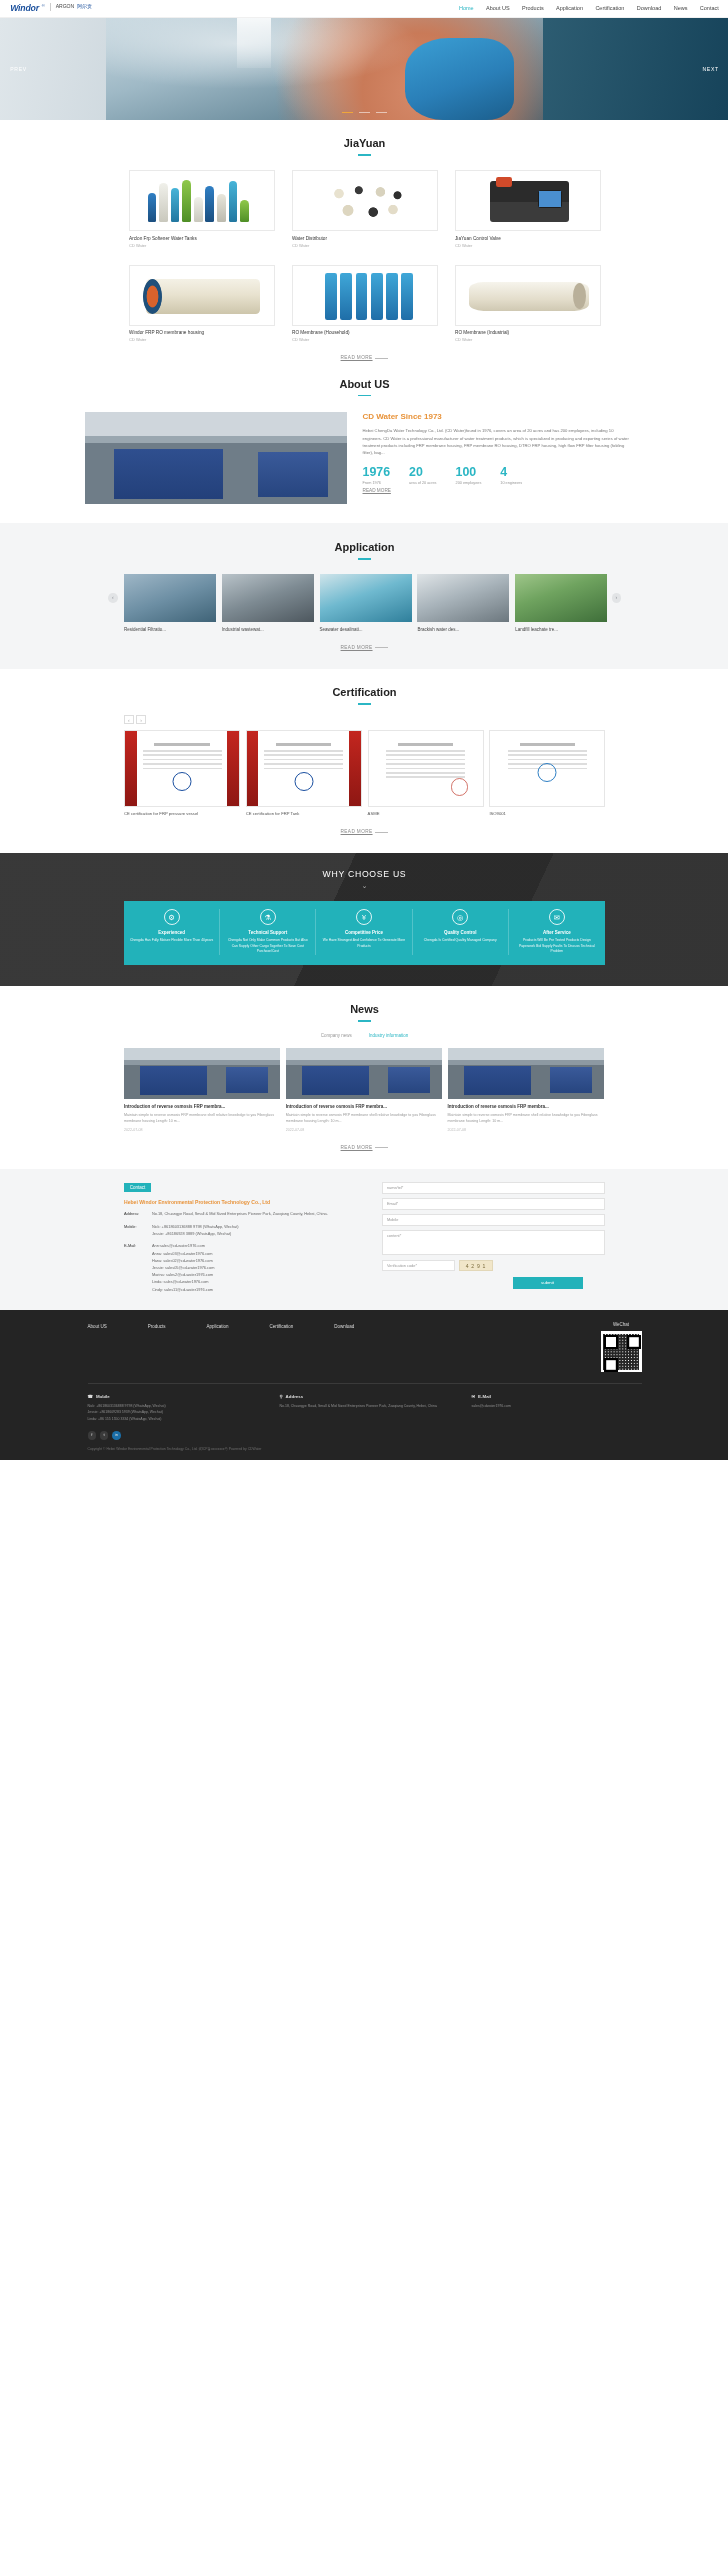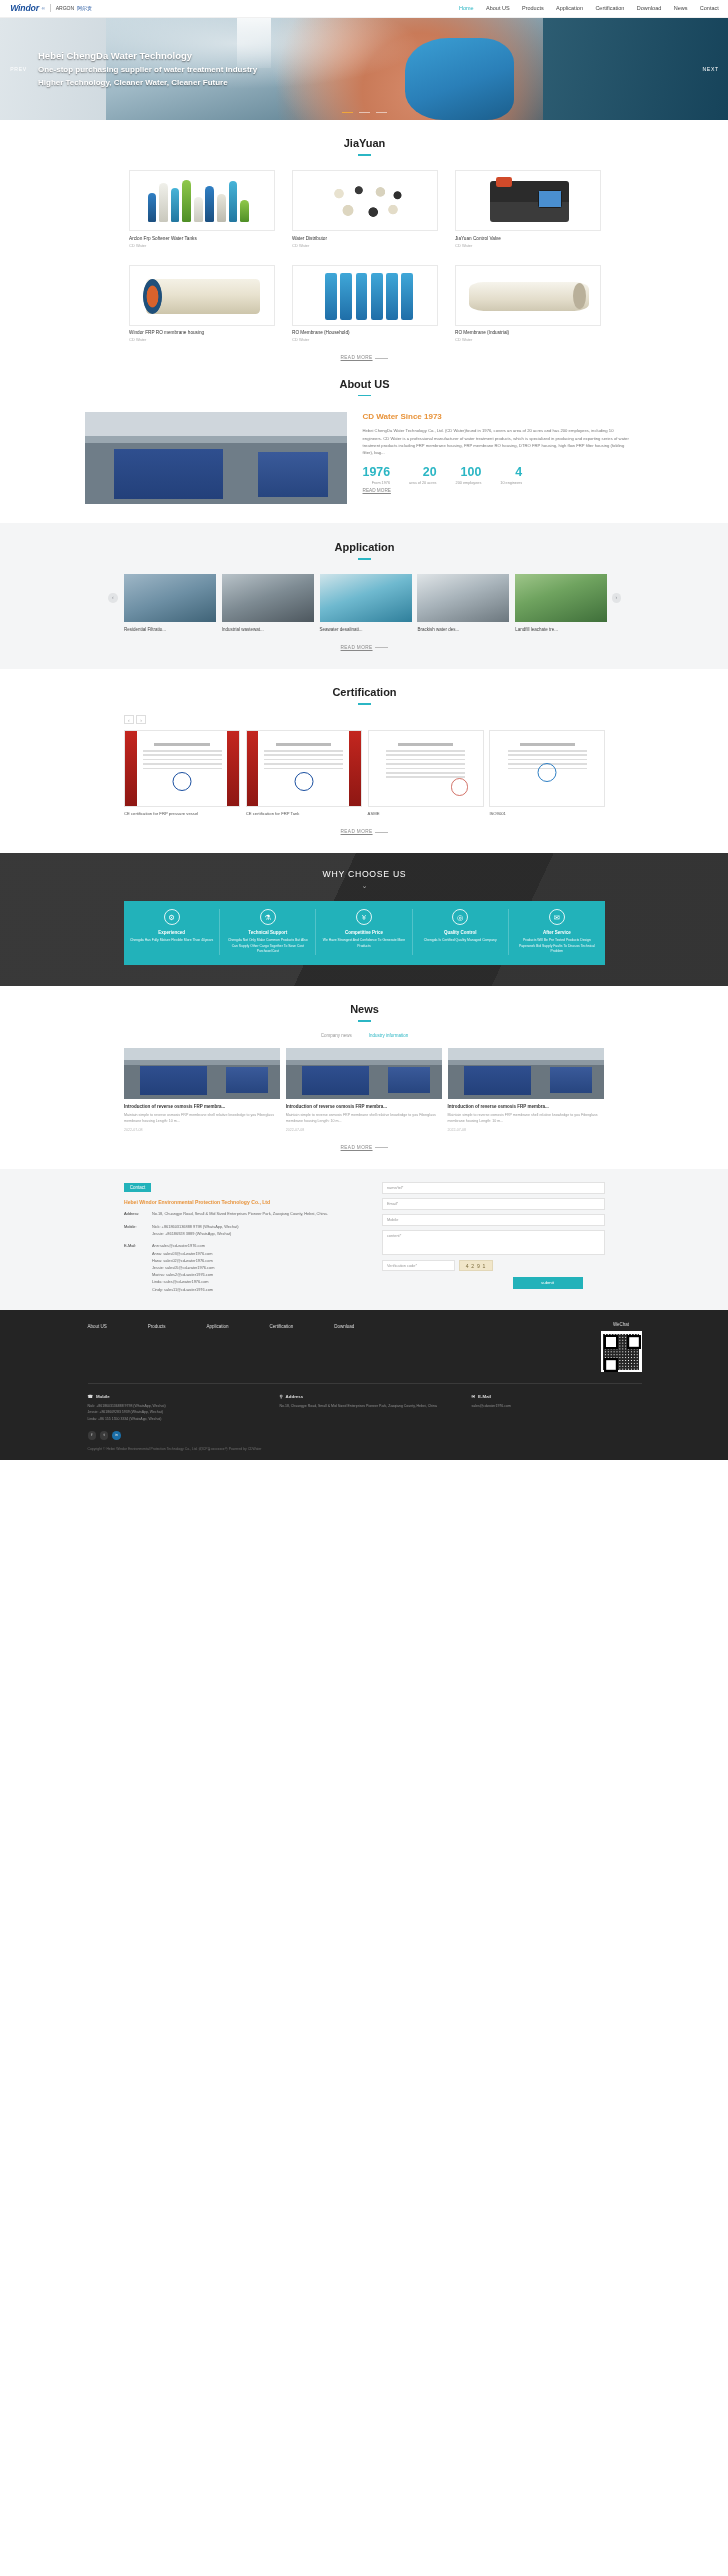--- a/index.html
+++ b/index.html
@@ -14,21 +14,21 @@
 
   
   .header {
     height: 17.5px;
     display: flex;
     align-items: center;
     padding: 0 10.2px;
     background: #fff;
     border-bottom: 0.7px solid #f0f0f0;
   }
-  .logo { display: flex; align-items: center; gap: 2.9px; }
+  .logo { display: flex; gap: 2.9px; }
   .logo-main {
     font-size: 8.7px; font-weight: bold; font-style: italic;
     color: #1a4f9c; letter-spacing: -0.2px;
   }
   .logo-sup { font-size: 4.4px; color: #1a4f9c; vertical-align: super; }
   .logo-div { width: 0.7px; height: 8px; background: #ccc; margin: 0 2.2px; }
   .logo-sub { font-size: 5.1px; color: #444; letter-spacing: -0.1px; }
   .logo-cn { font-size: 5.1px; color: #1a4f9c; }
   .nav { margin-left: auto; display: flex; gap: 12.4px; align-items: center; }
   .nav a { font-size: 5.5px; color: #444; text-decoration: none; }
@@ -139,21 +139,21 @@
     content:""; position:absolute; left: 29px; bottom: 5.8px; width: 109px; height: 50px;
     background: linear-gradient(180deg,#2f4f8f 0%, #23407a 100%);
   }
   .about-img:before {
     content:""; position:absolute; right: 19px; bottom: 7.3px; width: 70px; height: 45px;
     background: linear-gradient(180deg,#3a5a9a 0%, #27457f 100%);
   }
   .about-right { width: 267px; }
   .about-h { font-size: 8px; color: #e8933a; font-weight: bold; margin-bottom: 5.8px; }
   .about-p { font-size: 4.2px; color: #777; line-height: 1.75; }
-  .stats { display: flex; gap: 19px; margin-top: 8.7px; text-align: right; }
+  .stats { display: flex; gap: 19px; margin-top: 8.7px; }
   .stat-num { font-size: 12.4px; color: #2bb6c4; font-weight: bold; }
   .stat-lab { font-size: 3.8px; color: #999; margin-top: 1.5px; }
   .about-more { font-size: 4.7px; color: #888; margin-top: 10.2px; }
 
   
   .app-sec { background: #f4f5f6; margin-top: 19px; padding-bottom: 19px; }
   .app-row { width: 481px; margin: 14.6px auto 0; display: flex; gap: 5.8px; position: relative; }
   .app-card { width: 92px; }
   .app-thumb { width: 92px; height: 48px; position: relative; overflow: hidden; }
   .app-cap { font-size: 4.5px; color: #444; margin-top: 4.4px; }
@@ -313,25 +313,20 @@
       <a href="#">Certification</a>
       <a href="#">Download</a>
       <a href="#">News</a>
       <a href="#">Contact</a>
     </div>
   </div>
 
   <div class="hero">
     <div class="hero-photo"></div>
     <div class="hero-overlay"></div>
-    <div class="hero-text">
-      <h1>Hebei ChengDa Water Technology</h1>
-      <h2>One-stop purchasing supplier of water treatment industry</h2>
-      <h3>Higher Technology, Cleaner Water, Cleaner Future</h3>
-    </div>
     <div class="hero-prev">PREV</div>
     <div class="hero-next">NEXT</div>
     <div class="hero-dots">
       <span class="on"></span>
       <span></span>
       <span></span>
     </div>
   </div>
 
   <div class="sec-title">

